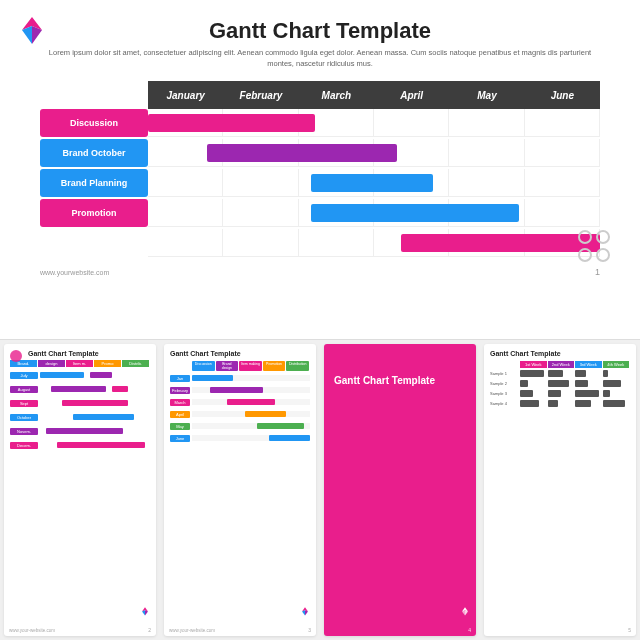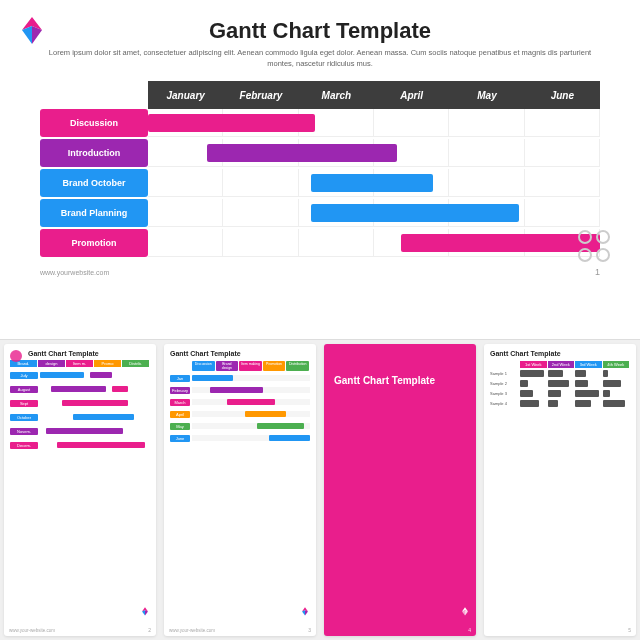--- a/index.html
+++ b/index.html
@@ -387,21 +387,20 @@
   </svg>
 
   <div class="slide-main-title">Gantt Chart Template</div>
   <div class="slide-main-subtitle">Lorem ipsum dolor sit amet, consectetuer adipiscing elit. Aenean commodo ligula eget dolor. Aenean massa. Cum sociis natoque penatibus et magnis dis parturient montes, nascetur ridiculus mus.</div>
 
   <div class="gantt-wrapper">
 
     <div class="gantt-labels">
       <div class="gantt-label-header"></div>
       <div class="gantt-label-cell label-pink">Discussion</div>
-      <div class="gantt-label-cell label-purple">Introduction</div>
       <div class="gantt-label-cell label-blue">Brand October</div>
       <div class="gantt-label-cell label-blue2">Brand Planning</div>
       <div class="gantt-label-cell label-pink2">Promotion</div>
     </div>
 
     <div class="gantt-grid">
 
       <div class="gantt-months-row">
         <div class="gantt-month month-dark">January</div>
         <div class="gantt-month month-dark">February</div>

